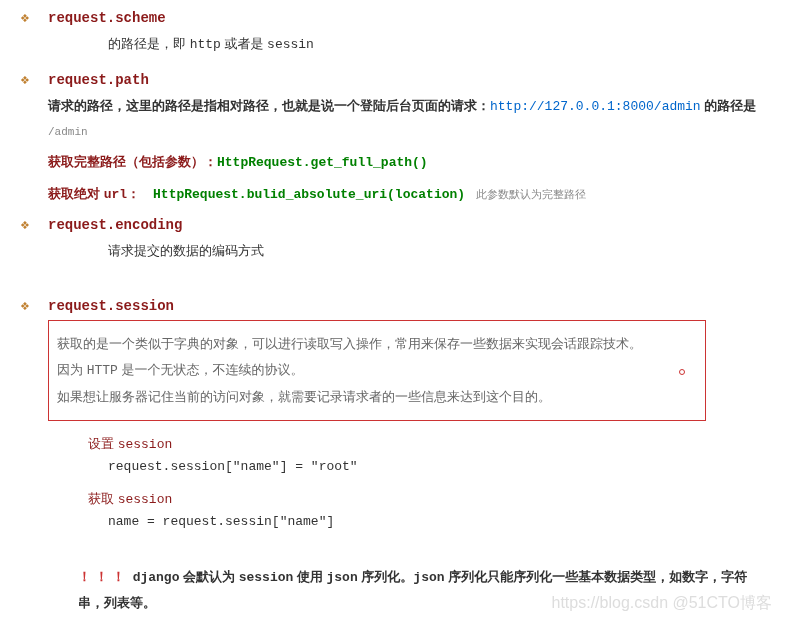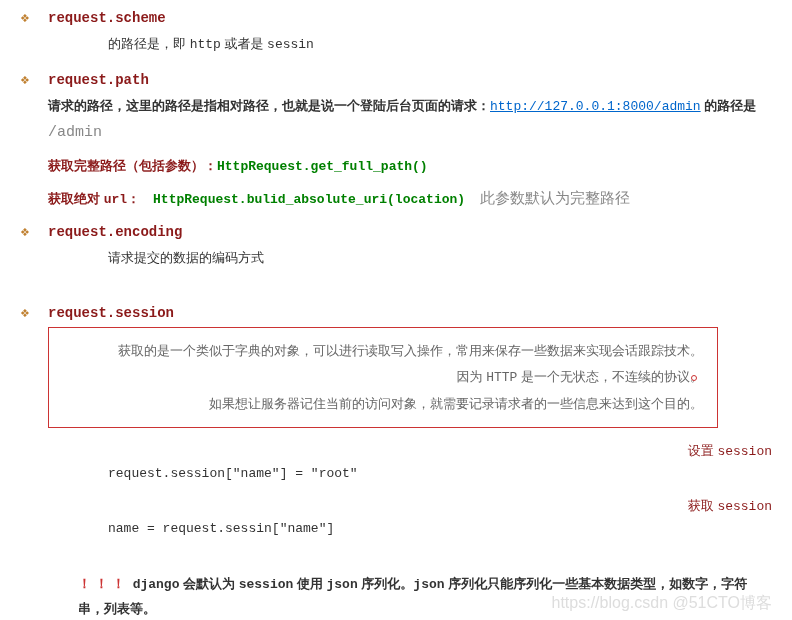--- a/index.html
+++ b/index.html
@@ -32,44 +32,43 @@
     font-size: 14px;
     margin-bottom: 6px;
   }
   .indent {
     padding-left: 60px;
     margin-bottom: 10px;
     line-height: 1.9;
   }
   .line { margin-bottom: 6px; line-height: 1.9; }
   .mono { font-family: "Courier New", monospace; }
-  .blue-url { color: #0066cc; font-family: "Courier New", monospace; text-decoration: underline; }
-  .gray-tiny { color: #888; font-family: "Courier New", monospace; font-size: 15px; }
+  .blue-url { color: #0066cc; font-family: "Courier New", monospace; }
+  .gray-tiny { color: #888; font-family: "Courier New", monospace; font-size: 11px; }
   .maroon-b { color: #8b1a1a; font-weight: bold; }
   .green-b { color: #008000; font-weight: bold; font-family: "Courier New", monospace; }
   .red-box {
     border: 1px solid #cc3333;
-    padding: 10px 14px;
+    padding: 10px 8px;
     margin: 6px 0 14px 0;
     color: #666;
     line-height: 2.0;
     max-width: 640px;
     position: relative;
-    text-align: right;
   }
   .red-dot {
     position: absolute;
     right: 20px;
     top: 48%;
     width: 4px;
     height: 4px;
     border: 1px solid #cc3333;
     border-radius: 50%;
   }
-  .sub-title { color: #8b1a1a; margin: 6px 0 6px 40px; text-align: right; }
+  .sub-title { color: #8b1a1a; margin: 6px 0 6px 40px; }
   .code-line { font-family: "Courier New", monospace; margin: 6px 0 16px 60px; }
   .excl { color: #cc3333; font-weight: bold; letter-spacing: 4px; }
   .watermark {
     position: absolute;
     right: 20px;
     bottom: 6px;
     color: #ddd;
     font-size: 16px;
   }
   .spacer { height: 20px; }

